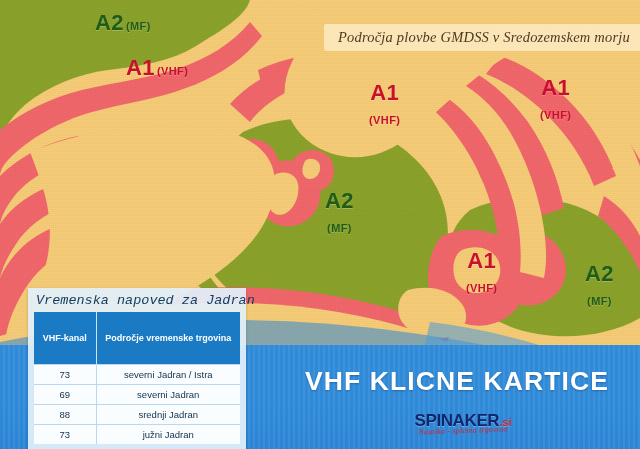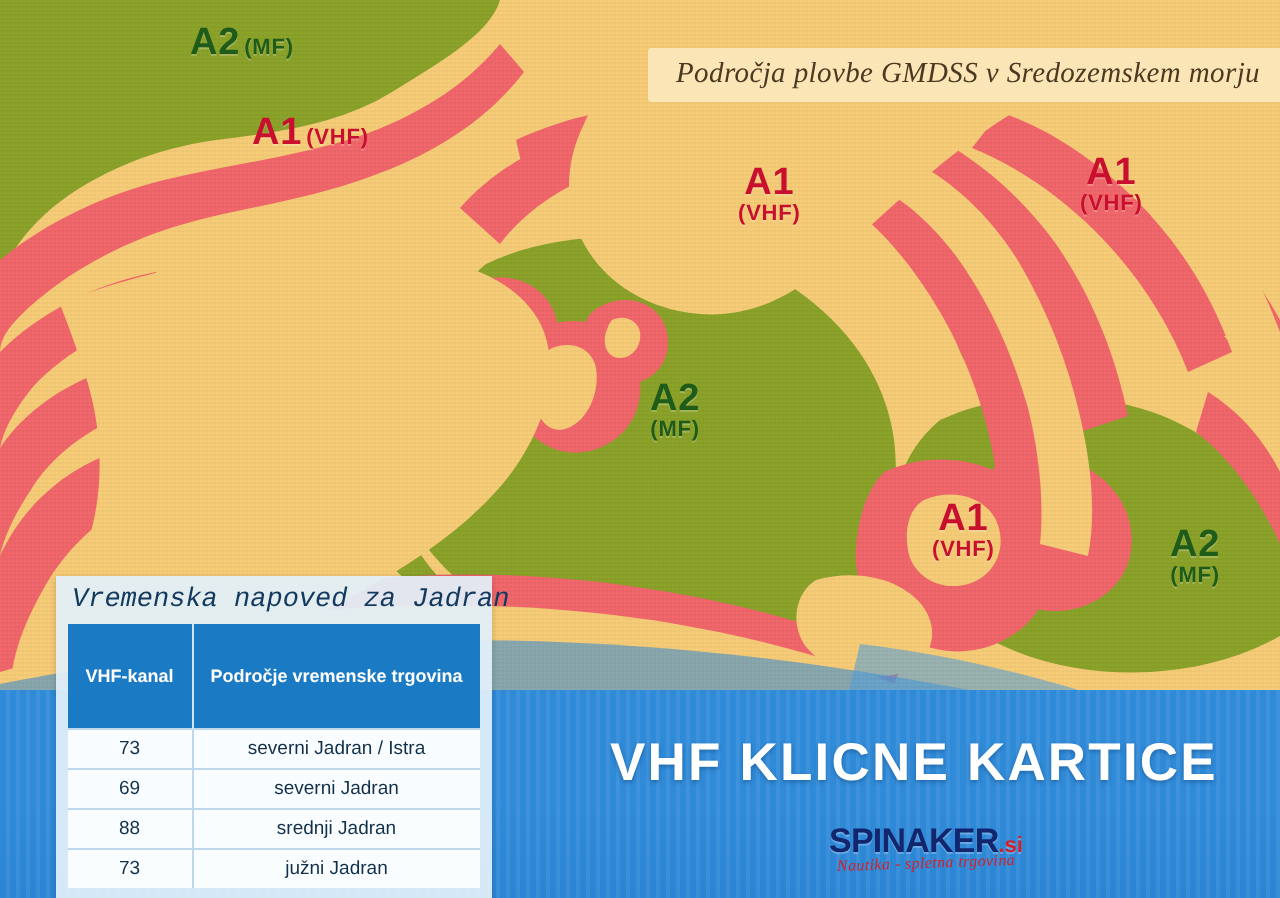--- a/index.html
+++ b/index.html
@@ -51,26 +51,26 @@
     position: absolute;
     text-align: center;
     line-height: 1.0;
     white-space: nowrap;
     font-family: "Liberation Sans", sans-serif;
     font-weight: bold;
     letter-spacing: 0.4px;
   }
   .zone-label .main {
     display: block;
-    font-size: 19px;
+    font-size: 22px;
   }
   .zone-label .sub {
     display: block;
     font-size: 11px;
-    margin-top: 1px;
+    margin-top: 11px;
   }
   .zone-a1 { color: #c8102e; text-shadow: 0 1px 0 rgba(255,255,255,0.22); }
   .zone-a2 { color: #1f5c1a; text-shadow: 0 1px 0 rgba(255,255,255,0.22); }
 
   
   .zone-label.inline .main,
   .zone-label.inline .sub {
     display: inline;
     vertical-align: baseline;
   }

